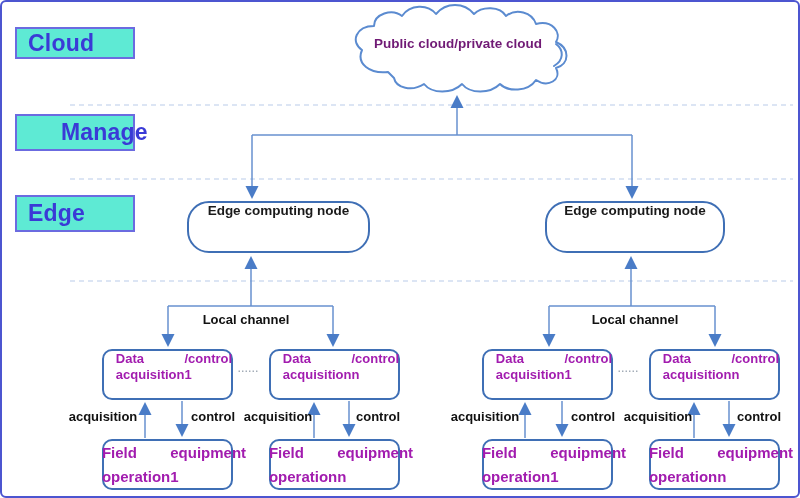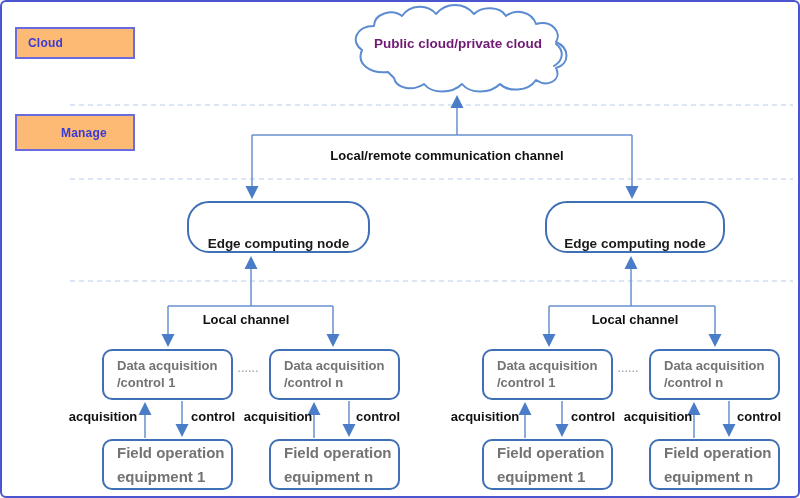--- a/index.html
+++ b/index.html
@@ -5,33 +5,33 @@
   html,body{margin:0;padding:0;background:#fff;}
   #stage{
     position:relative;width:800px;height:498px;background:#ffffff;
     font-family:"Liberation Sans","DejaVu Sans",sans-serif;
     box-sizing:border-box;border:2px solid #4c55d0;border-radius:6px;
     overflow:hidden;
   }
   #wires{position:absolute;left:0;top:0;width:800px;height:498px;}
   .layer-label{
     position:absolute;display:flex;align-items:center;
-    border:2px solid #6b6be0;background:#fdba74;
-    color:#3a3ad6;font-weight:bold;font-size:12px;
+    border:2px solid #6b6be0;background:#5eead4;
+    color:#3a3ad6;font-weight:bold;font-size:23px;
     padding-left:11px;box-sizing:border-box;letter-spacing:0.2px;
   }
   .node{
-    position:absolute;display:flex;align-items:flex-end;justify-content:center;
+    position:absolute;display:flex;align-items:flex-start;justify-content:center;
     border:2px solid #3f6fb5;border-radius:22px;background:#fff;
     color:#1a1a1a;font-weight:bold;font-size:13.5px;box-sizing:border-box;
   }
   .twoline{
     position:absolute;border:2px solid #3f6fb5;border-radius:10px;background:#fff;
-    color:#737373;font-weight:bold;font-size:13px;box-sizing:border-box;
-    display:flex;flex-direction:column;justify-content:center;
+    color:#a21caf;font-weight:bold;font-size:13px;box-sizing:border-box;
+    display:flex;flex-direction:row;justify-content:center;
     padding-left:13px;line-height:1.25;
   }
   .twoline.spread{font-size:15px;line-height:1.6;}
   .flow-label{
     position:absolute;color:#111;font-weight:bold;font-size:13px;
     text-align:center;white-space:nowrap;
   }
   .cloud-label{
     position:absolute;color:#701a75;font-weight:bold;font-size:13.5px;
     text-align:center;white-space:nowrap;
@@ -105,24 +105,26 @@
       <line x1="727" y1="399" x2="727" y2="433" marker-end="url(#arr)"></line>
     </g>
   </svg>
 
   <div class="layer-label" style="left:13px;top:25px;width:120px;height:32px;">
     <span>Cloud</span>
   </div>
   <div class="layer-label" style="left:13px;top:112px;width:120px;height:37px;padding-left:44px;">
     <span>Manage</span>
   </div>
+  <div class="layer-label" style="left:13px;top:193px;width:120px;height:37px;">
+    <span>Edge</span>
+  </div>
 
   <div class="cloud-label" style="left:358px;top:34px;width:196px;">Public cloud/private cloud</div>
 
-  <div class="flow-label" style="left:325px;top:146px;width:240px;">Local/remote communication channel</div>
   <div class="flow-label" style="left:184px;top:310px;width:120px;">Local channel</div>
   <div class="flow-label" style="left:573px;top:310px;width:120px;">Local channel</div>
 
   <div class="node" style="left:185px;top:199px;width:183px;height:52px;">
     <span>Edge computing node</span>
   </div>
   <div class="node" style="left:543px;top:199px;width:180px;height:52px;">
     <span>Edge computing node</span>
   </div>
 

